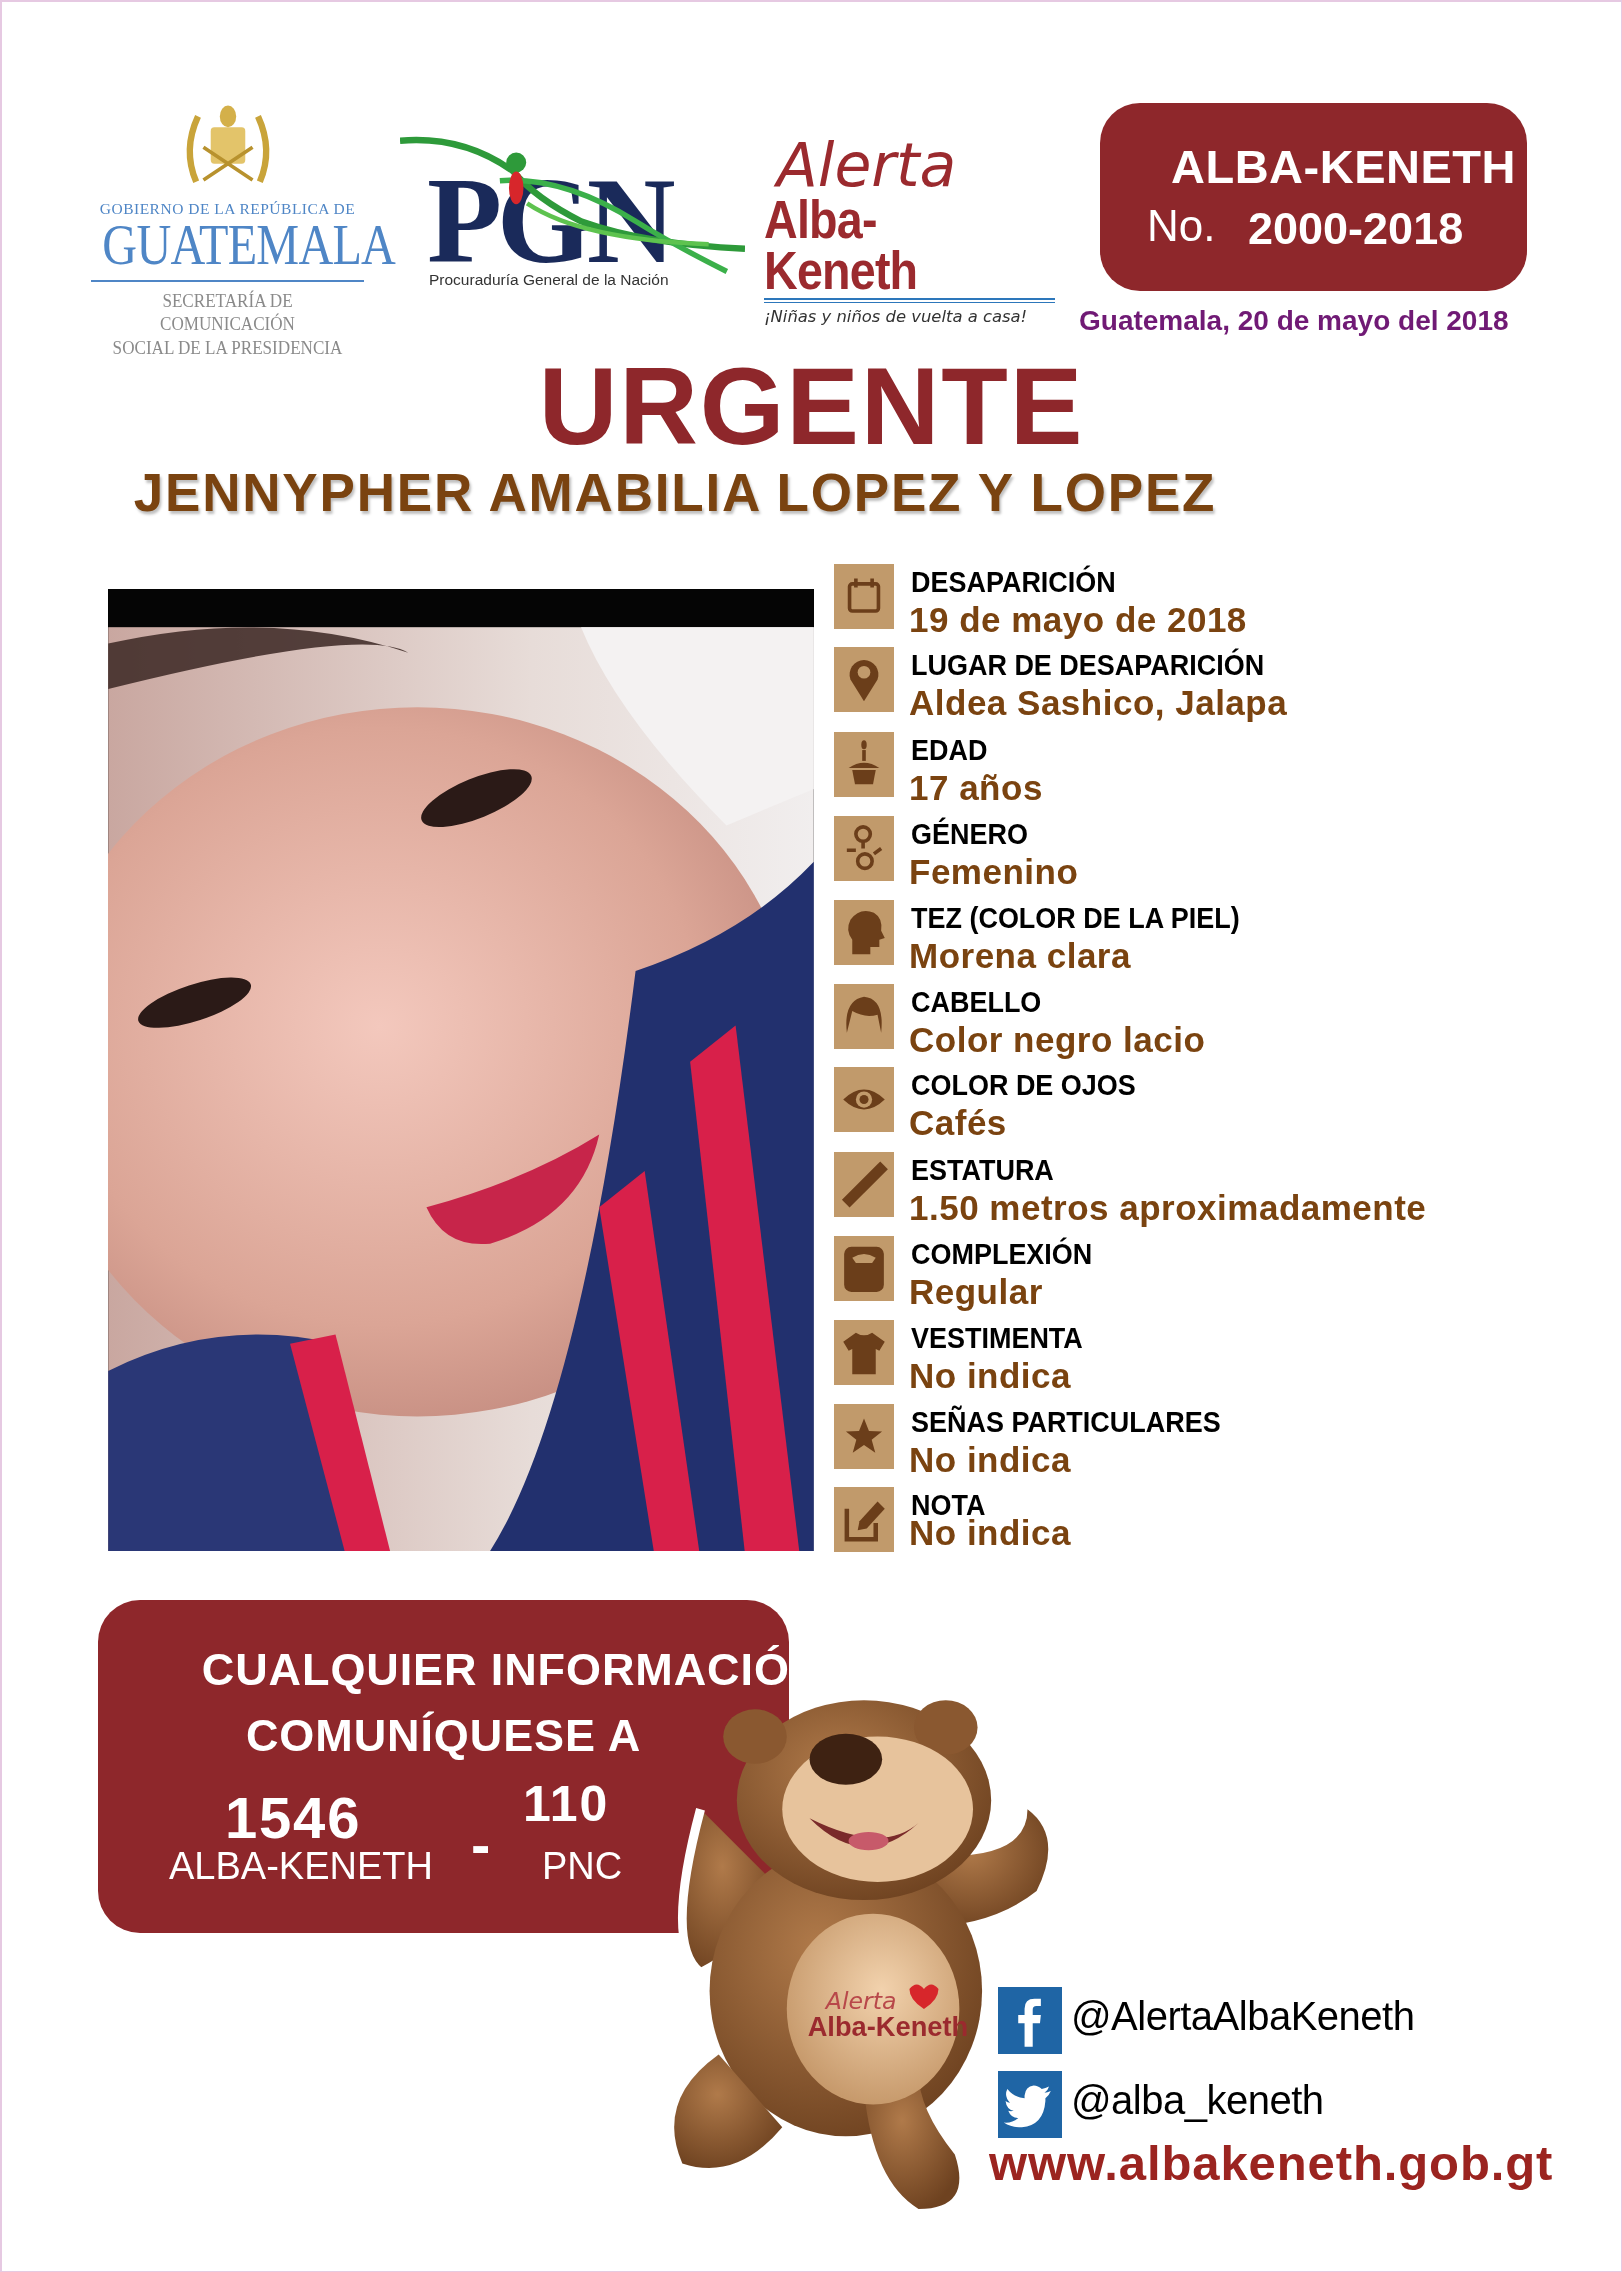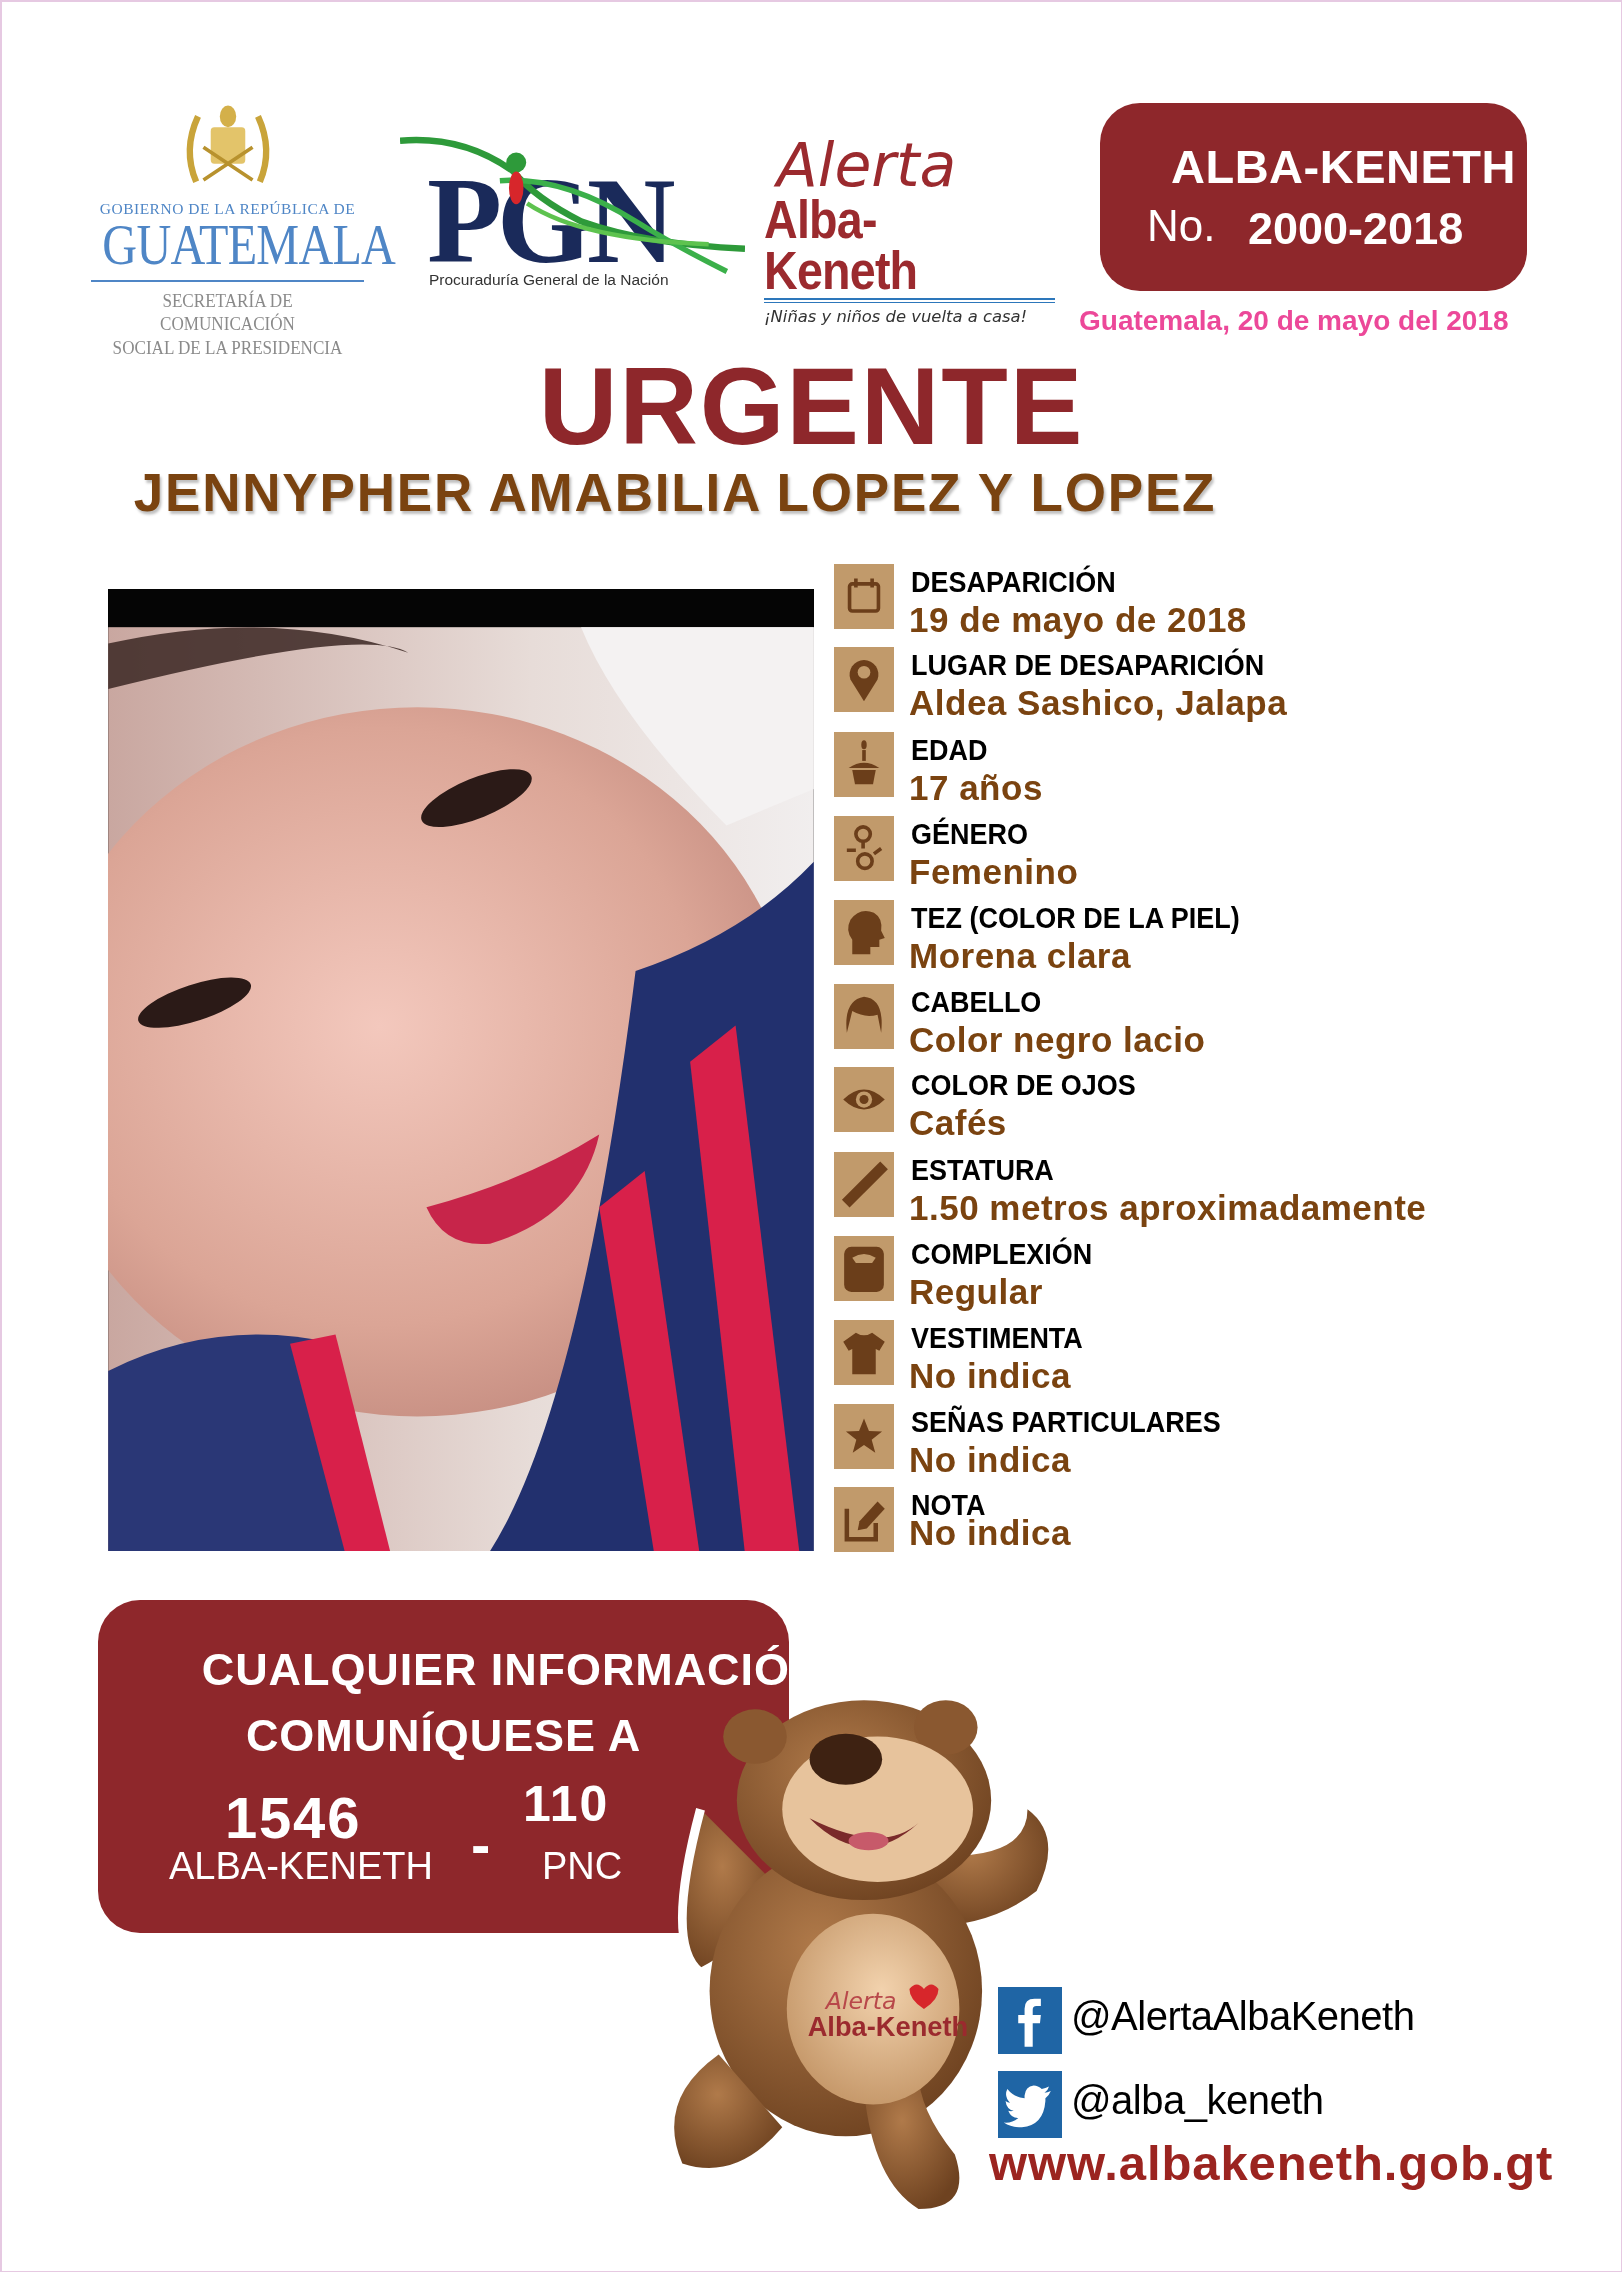--- a/index.html
+++ b/index.html
@@ -24,21 +24,21 @@
     .ak-alerta { font-family: "DejaVu Sans", sans-serif; font-style: italic; color: #9b2a2e; font-size: 60px; line-height: 58px; margin-left: 12.7px; }
     .ak-name { font-family: "Liberation Sans", sans-serif; font-weight: bold; color: #9b2a2e; font-size: 53px; line-height: 51px; transform: scaleX(0.88); transform-origin: left; letter-spacing: -0.9px; }
     .ak-rule { height: 5.5px; border-top: 2.7px solid #2d77bb; border-bottom: 1.8px solid #2d77bb; width: 291px; margin-top: 1.8px; }
     .ak-tag { font-family: "DejaVu Sans", sans-serif; font-style: italic; color: #333333; font-size: 16.4px; margin-top: 3.6px; }
 
     .case-badge { position: absolute; left: 1100px; top: 103px; width: 427px; height: 188px; background: #8e272b; border-radius: 40px; color: #ffffff; }
     .case-badge .t1 { position: absolute; left: 71px; top: 36px; font-weight: bold; font-size: 47px; letter-spacing: 0.5px; }
     .case-badge .t2 { position: absolute; left: 47px; top: 98px; font-size: 44px; }
     .case-badge .t3 { position: absolute; left: 148px; top: 100px; font-weight: bold; font-size: 45px; }
 
-    .place-date { position: absolute; left: 1079px; top: 305px; font-weight: bold; font-size: 28px; color: #ec4899; }
+    .place-date { position: absolute; left: 1079px; top: 305px; font-weight: bold; font-size: 28px; color: #701a75; }
 
     
     .urgent { position: absolute; left: 0; width: 1623px; top: 338px; text-align: center; font-weight: bold; font-size: 109px; color: #8e272b; letter-spacing: 1.8px; line-height: 136px; }
     .person-name { position: absolute; left: 0; width: 1350px; top: 462px; text-align: center; font-weight: bold; font-size: 53px; color: #7a4310; letter-spacing: 1.8px; text-shadow: 1.8px 2.7px 2.7px rgba(0,0,0,0.25); }
 
     
     .photo { position: absolute; left: 108px; top: 589px; width: 706px; height: 962px; background: #000; overflow: hidden; }
     .photo svg { display: block; }
 
     

